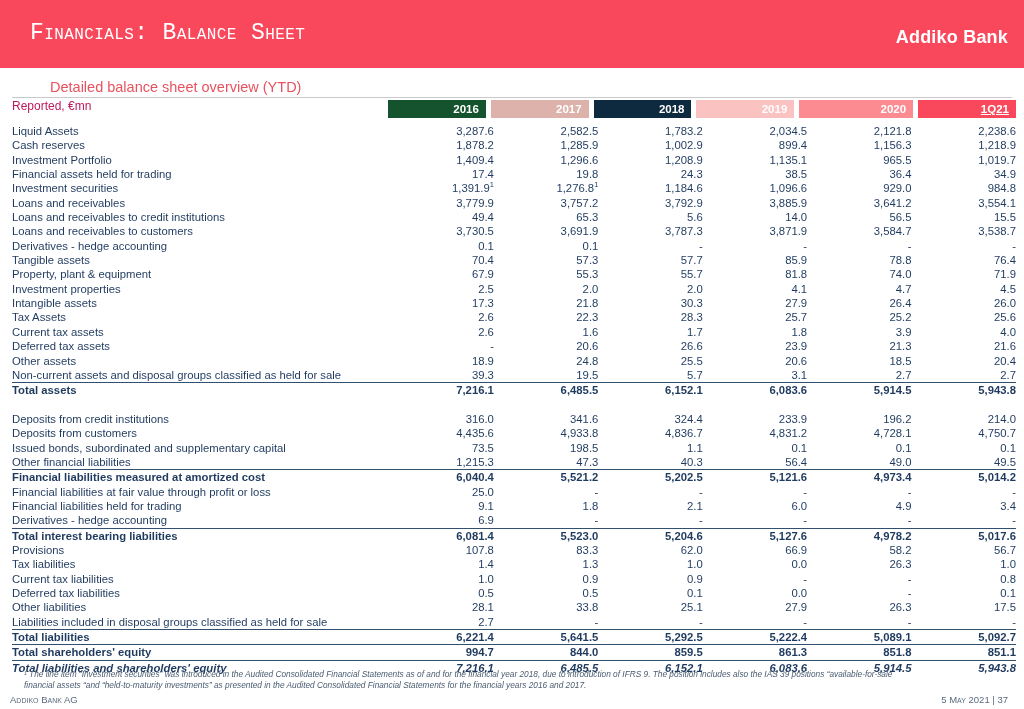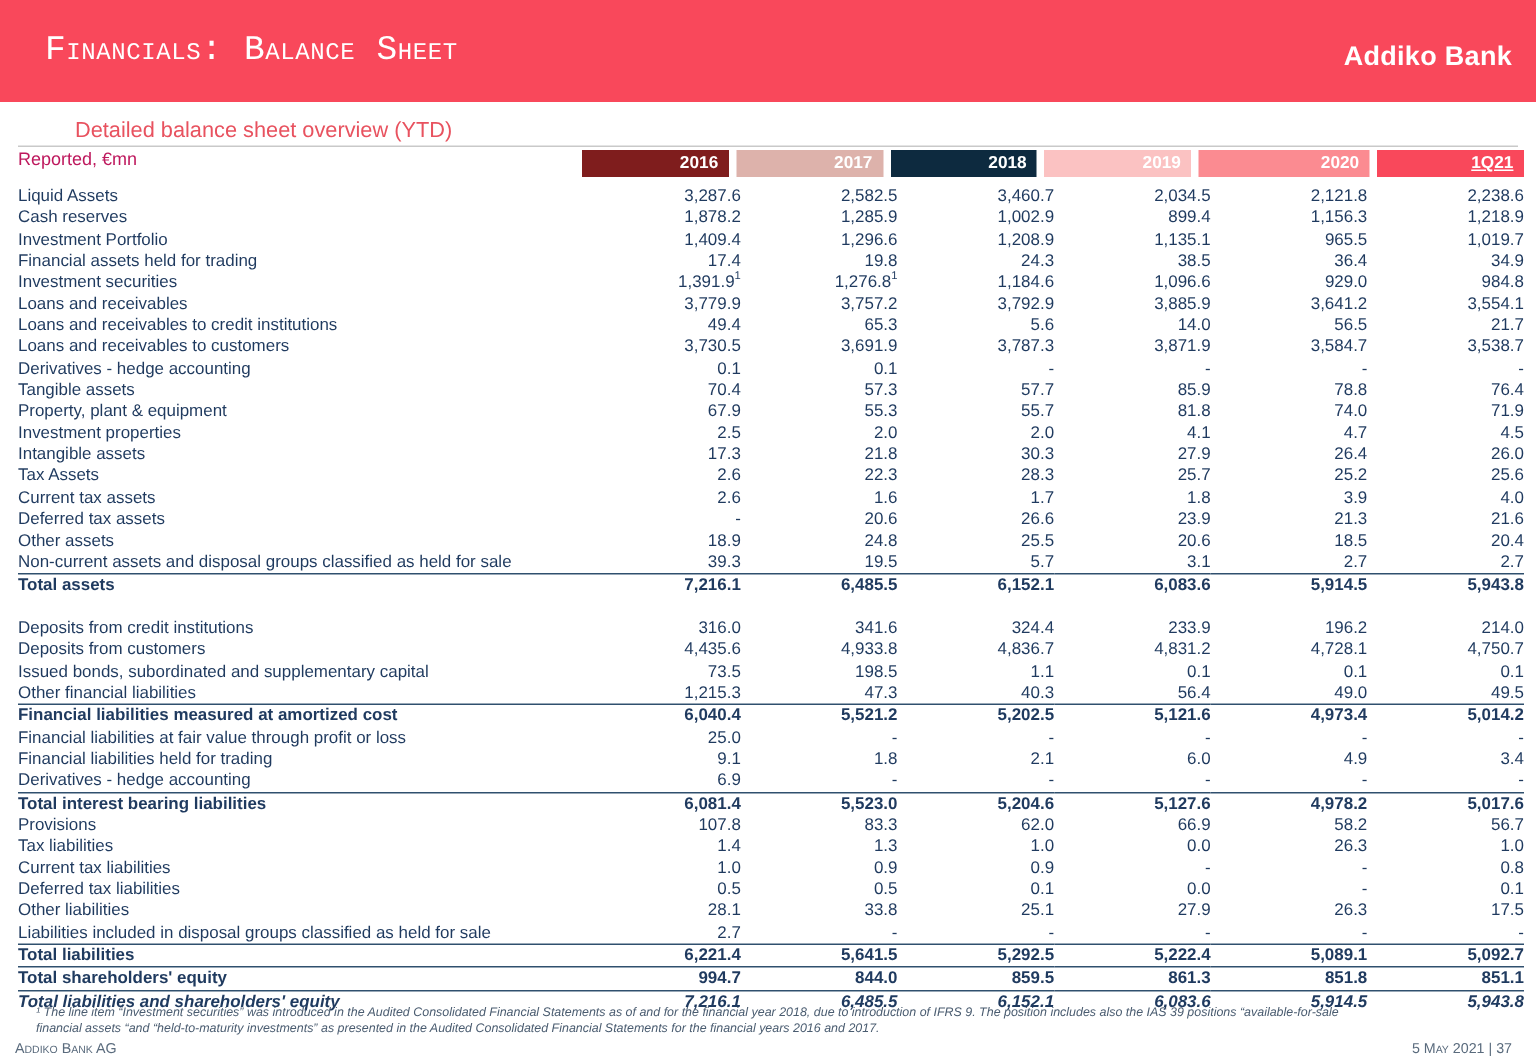--- a/index.html
+++ b/index.html
@@ -185,35 +185,35 @@
 
 <div id="header-banner"></div>
 <div id="slide-title">Financials: Balance Sheet</div>
 <div id="brand-logo">Addiko Bank</div>
 
 <div id="section-heading">Detailed balance sheet overview (YTD)</div>
 <div id="heading-rule"></div>
 <div id="units-label">Reported, €mn</div>
 
 <div id="col-headers">
-    <div class="col-chip" style="background: #7f1d1d;">2016</div>
+    <div class="col-chip" style="background: #14532d;">2016</div>
     <div class="col-chip" style="background: rgb(221, 178, 171);">2017</div>
     <div class="col-chip" style="background: rgb(13, 42, 63);">2018</div>
     <div class="col-chip" style="background: rgb(251, 194, 194);">2019</div>
     <div class="col-chip" style="background: rgb(251, 139, 145); padding-left: 16px;">2020</div>
     <div class="col-chip" style="background: rgb(249, 72, 91); text-decoration: underline;">1Q21</div>
   </div>
 
 <table id="balance-table">
   <tbody id="table-body">
       <tr class="">
         <td class="lbl ind0">Liquid Assets</td>
         <td class="num">3,287.6</td>
         <td class="num">2,582.5</td>
-        <td class="num">3,460.7</td>
+        <td class="num">1,783.2</td>
         <td class="num">2,034.5</td>
         <td class="num">2,121.8</td>
         <td class="num">2,238.6</td>
       </tr>
       <tr class="">
         <td class="lbl ind1">Cash reserves</td>
         <td class="num">1,878.2</td>
         <td class="num">1,285.9</td>
         <td class="num">1,002.9</td>
         <td class="num">899.4</td>
@@ -256,21 +256,21 @@
         <td class="num">3,641.2</td>
         <td class="num">3,554.1</td>
       </tr>
       <tr class="">
         <td class="lbl ind1">Loans and receivables to credit institutions</td>
         <td class="num">49.4</td>
         <td class="num">65.3</td>
         <td class="num">5.6</td>
         <td class="num">14.0</td>
         <td class="num">56.5</td>
-        <td class="num">21.7</td>
+        <td class="num">15.5</td>
       </tr>
       <tr class="">
         <td class="lbl ind1">Loans and receivables to customers</td>
         <td class="num">3,730.5</td>
         <td class="num">3,691.9</td>
         <td class="num">3,787.3</td>
         <td class="num">3,871.9</td>
         <td class="num">3,584.7</td>
         <td class="num">3,538.7</td>
       </tr>

